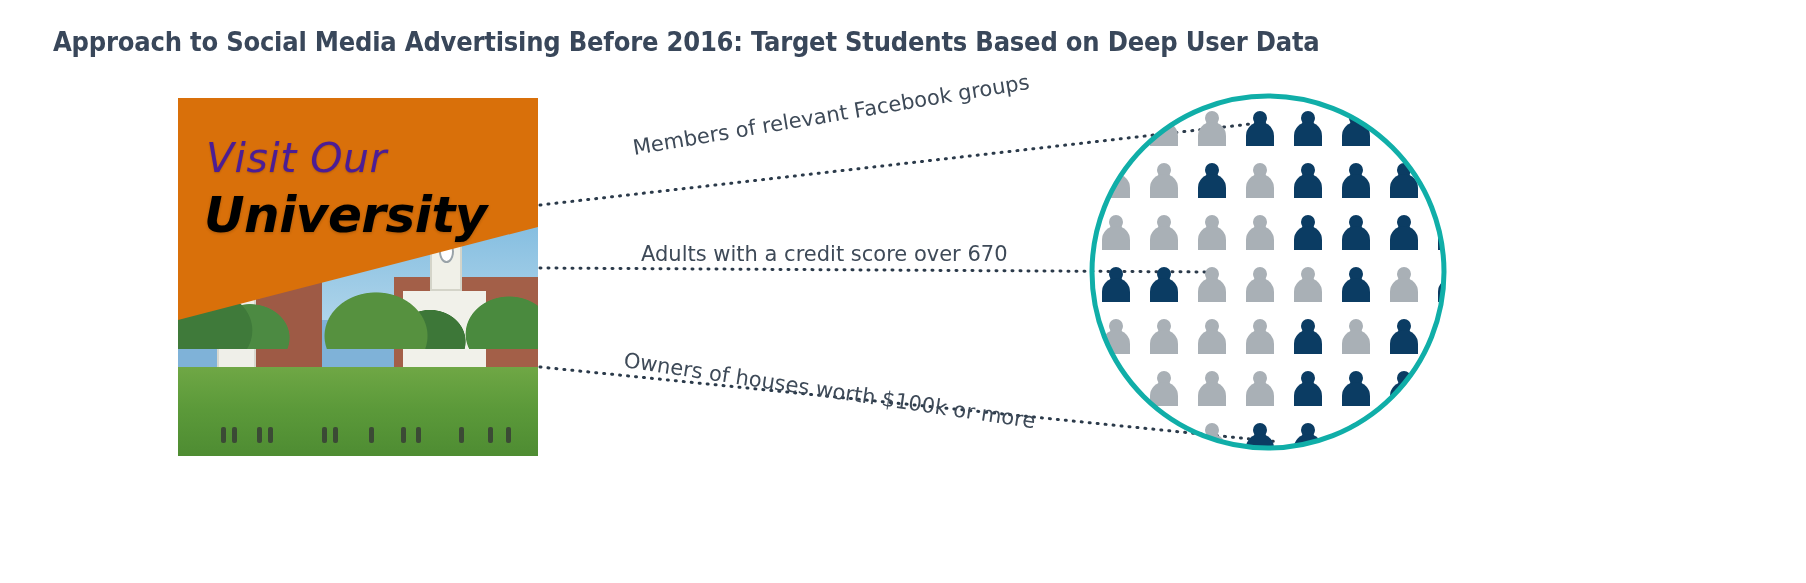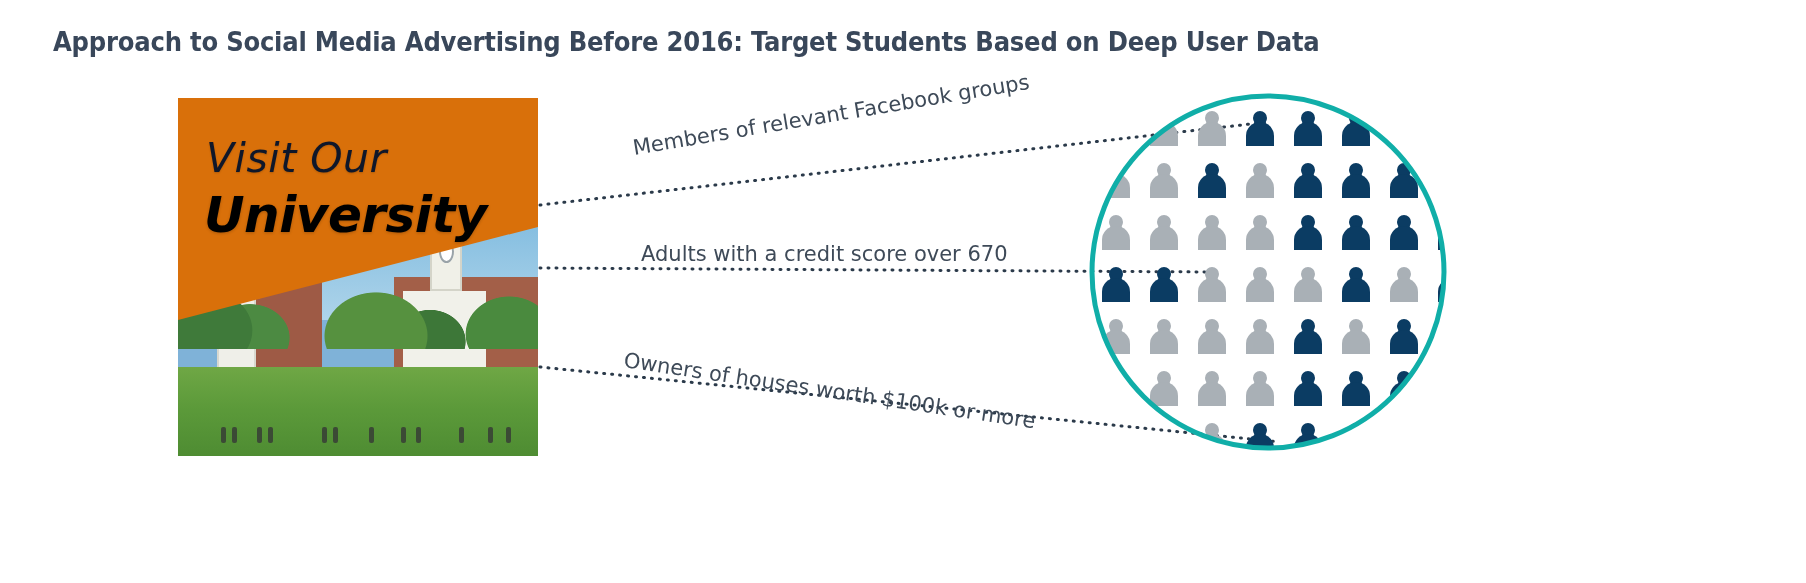--- a/index.html
+++ b/index.html
@@ -75,21 +75,21 @@
   .ad .people i{
     position:absolute;bottom:14%;width:5px;height:16px;border-radius:2px;
     background:#3b4a35;display:block;
   }
   .ad .orange{
     position:absolute;left:0;top:0;width:100%;height:100%;
     background:#D9700A;
     clip-path:polygon(0 0,100% 0,100% 36%,0 62%);
   }
   .ad-line1{
-    position:absolute;left:28px;top:36px;color:#0f172a;
+    position:absolute;left:28px;top:36px;color:#4c1d95;
     font-size:41px;font-style:italic;font-weight:300;
     font-family:"DejaVu Sans","Liberation Sans",sans-serif;
     letter-spacing:0.5px;text-shadow:0 1px 2px rgba(0,0,0,.18);
   }
   .ad-line2{
     position:absolute;left:26px;top:88px;color:#000000;
     font-size:50px;font-style:italic;font-weight:bold;
     font-family:"DejaVu Sans","Liberation Sans",sans-serif;
     letter-spacing:-0.5px;text-shadow:0 1px 3px rgba(0,0,0,.22);
   }

